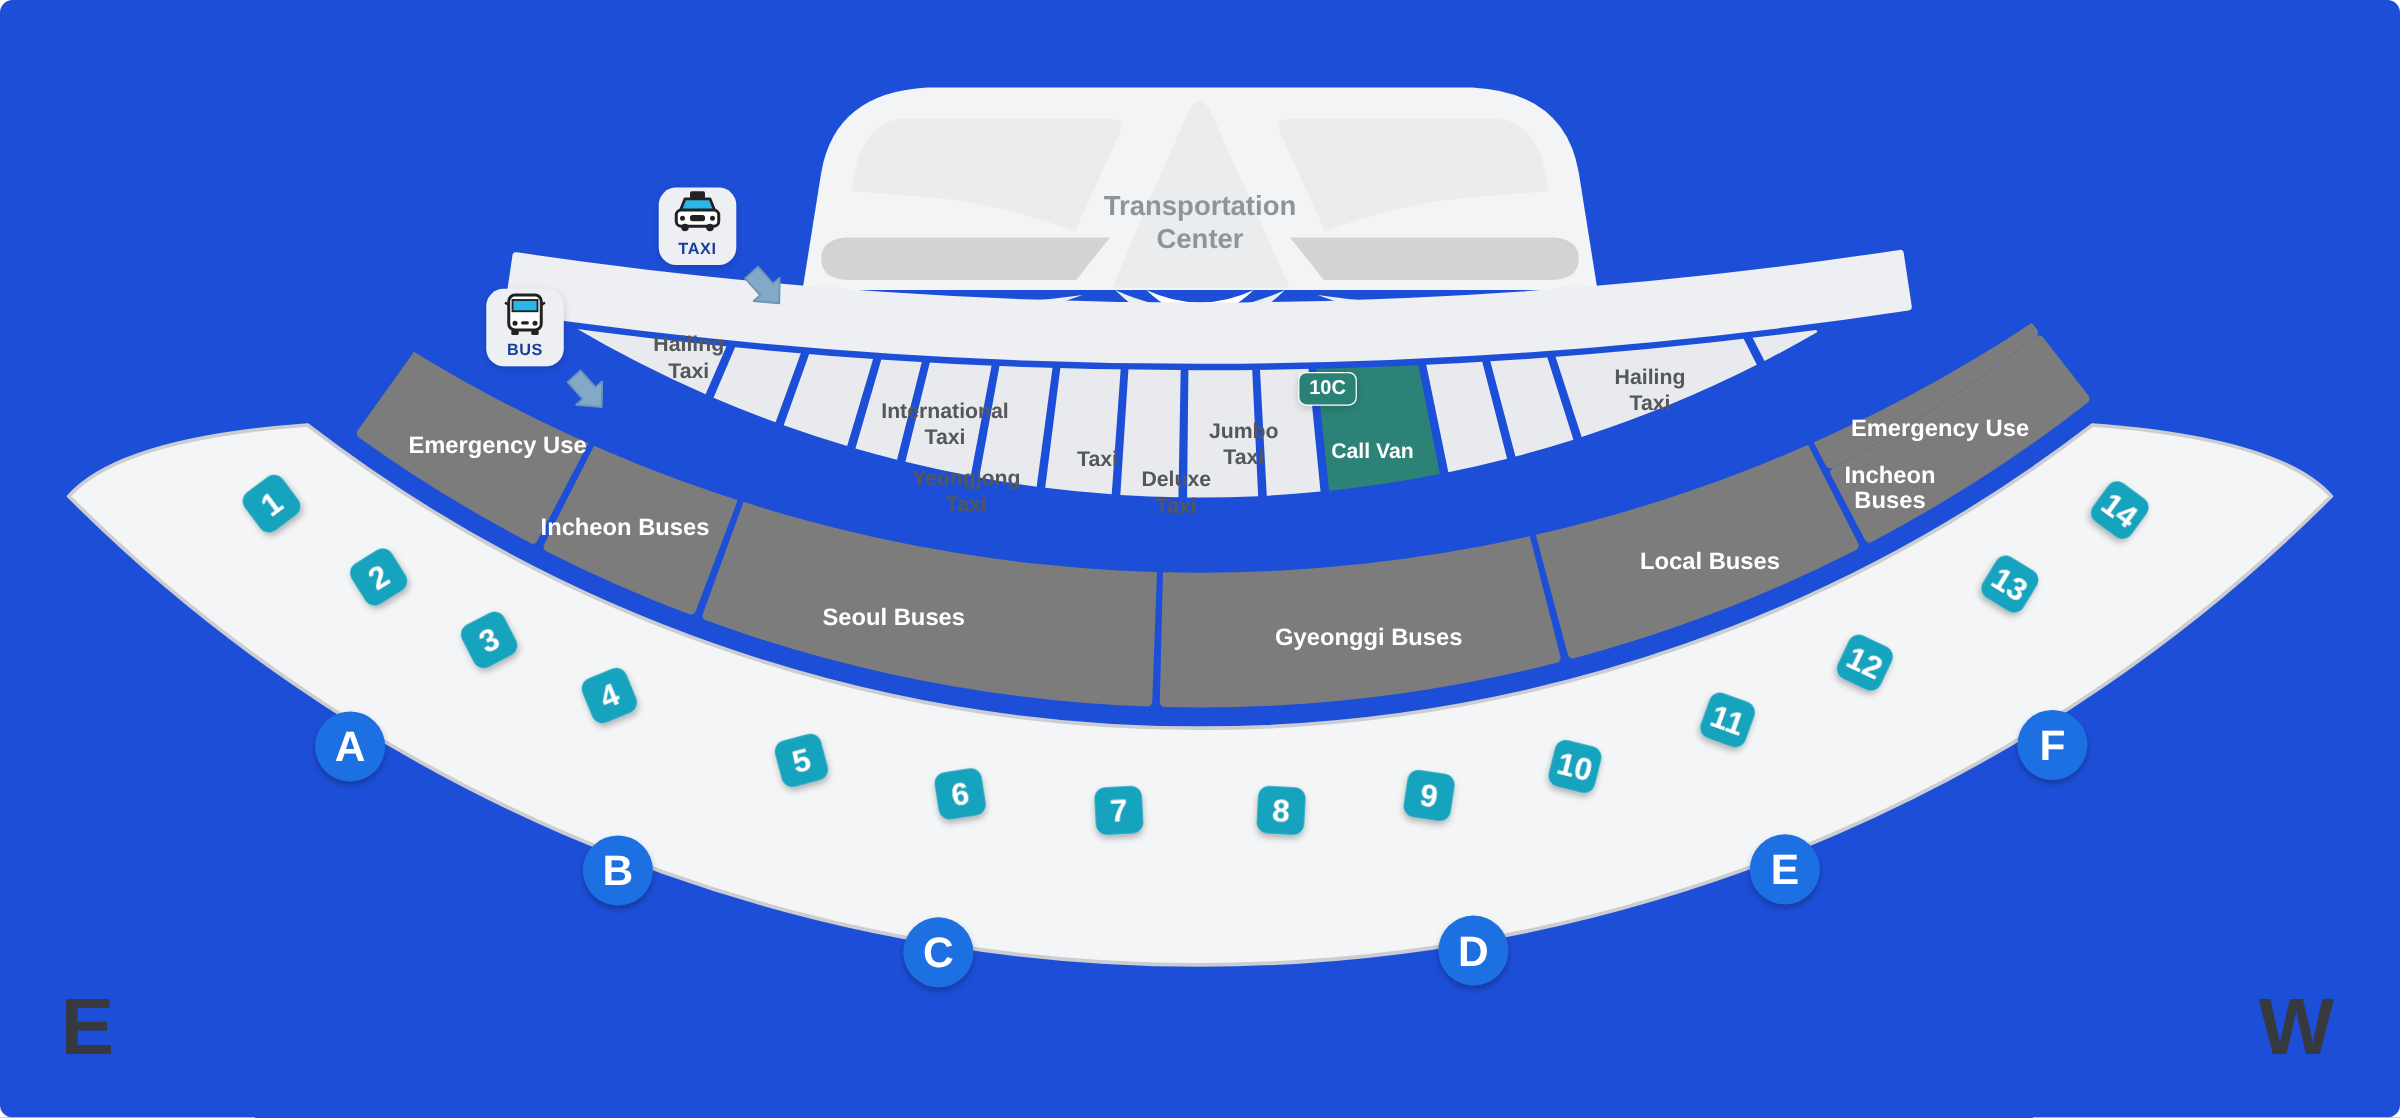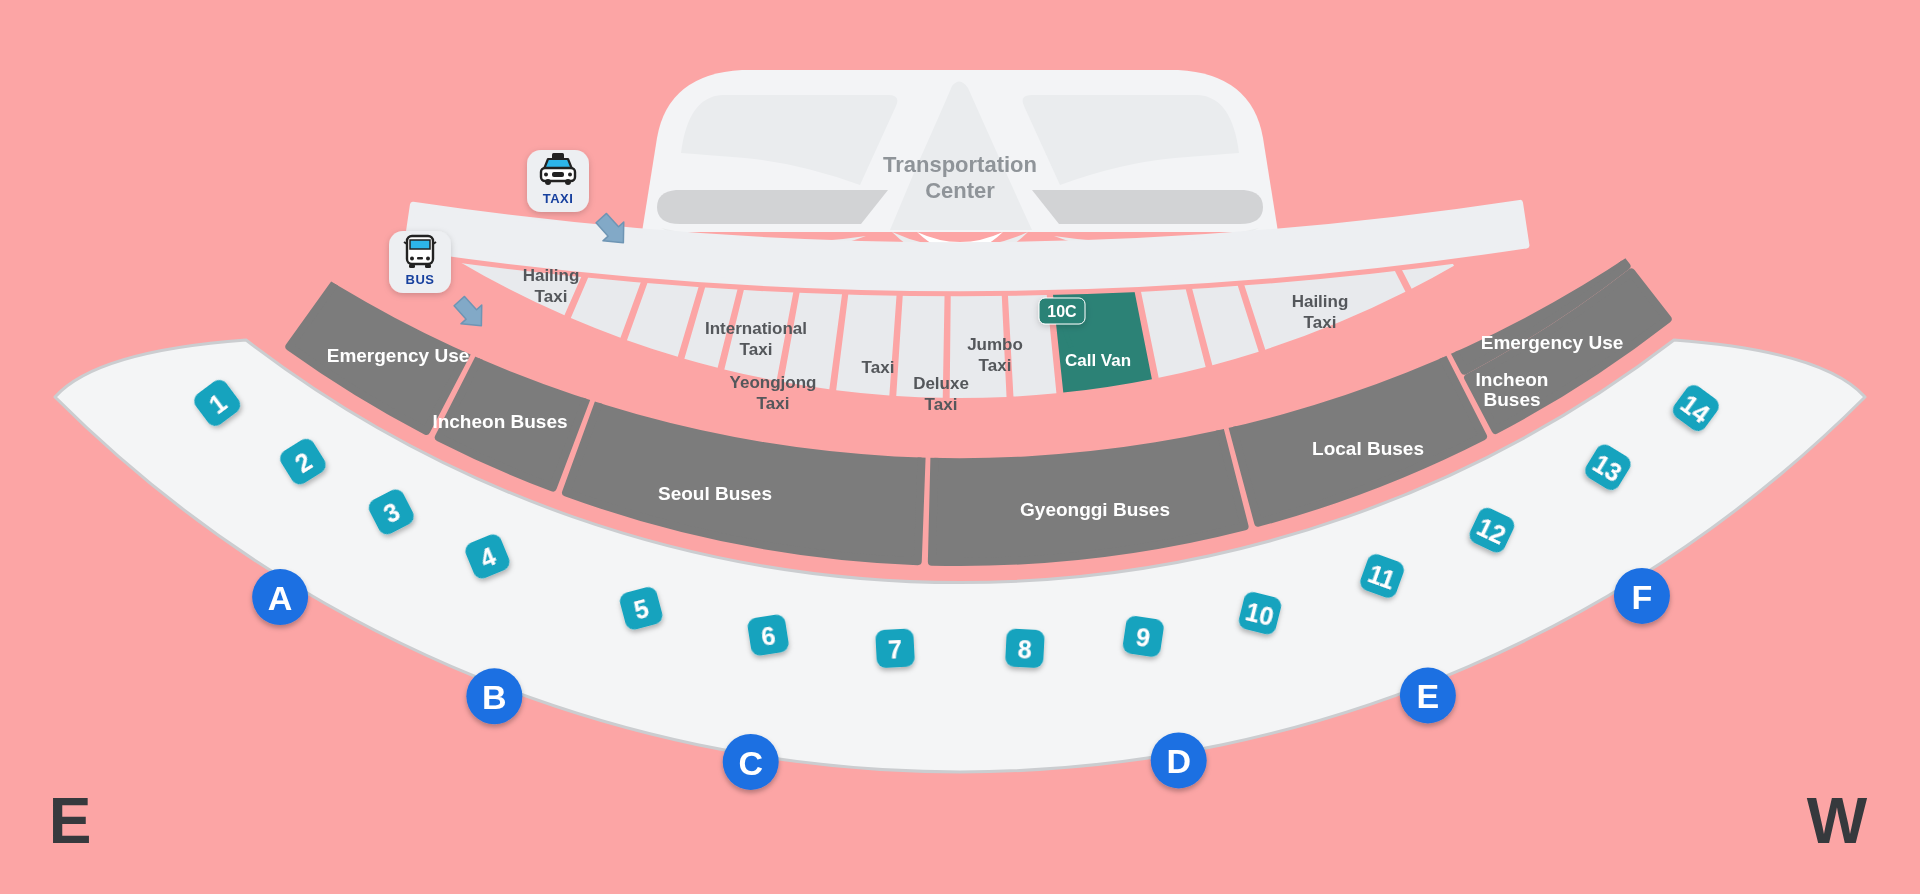--- a/index.html
+++ b/index.html
@@ -1,17 +1,17 @@
 <!DOCTYPE html>
 <html><head>
 <meta charset="utf-8">
 <style>
   html,body{margin:0;padding:0;background:#fff;}
-  .stage{position:relative;width:1920px;height:894px;background:#fca5a5;overflow:hidden;
-         font-family:"Liberation Sans",sans-serif;}
+  .stage{position:relative;width:1920px;height:894px;background:#1d4ed8;overflow:hidden;
+         font-family:"Liberation Sans",sans-serif;border-radius:10px;}
   svg{position:absolute;left:0;top:0;}
   text{font-family:"Liberation Sans",sans-serif;}
   .terminal-label{font-size:22px;font-weight:700;fill:#8f9499;text-anchor:middle;}
   .compass{font-size:64px;font-weight:700;fill:#36393d;text-anchor:middle;}
   .t-label{font-size:17px;font-weight:700;fill:#54575b;text-anchor:middle;}
   .t-label.light{fill:#ffffff;}
   .z-label{font-size:19px;font-weight:700;fill:#ffffff;text-anchor:middle;}
   .tile-num{font-size:25px;font-weight:700;fill:#ffffff;text-anchor:middle;}
   .door-letter{font-size:34px;font-weight:700;fill:#ffffff;text-anchor:middle;}
   .badge-text{font-size:16px;font-weight:700;fill:#ffffff;text-anchor:middle;}

